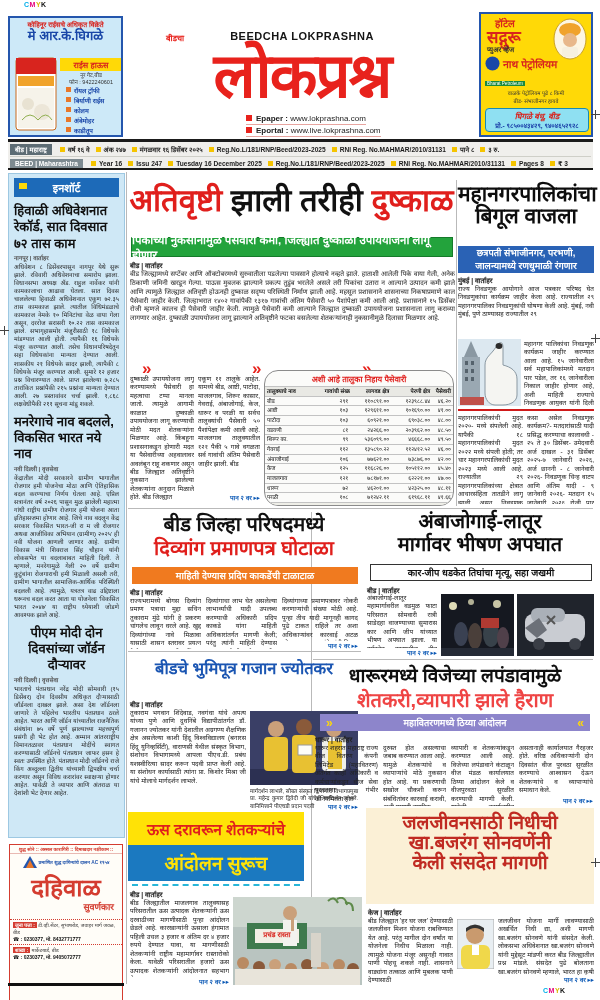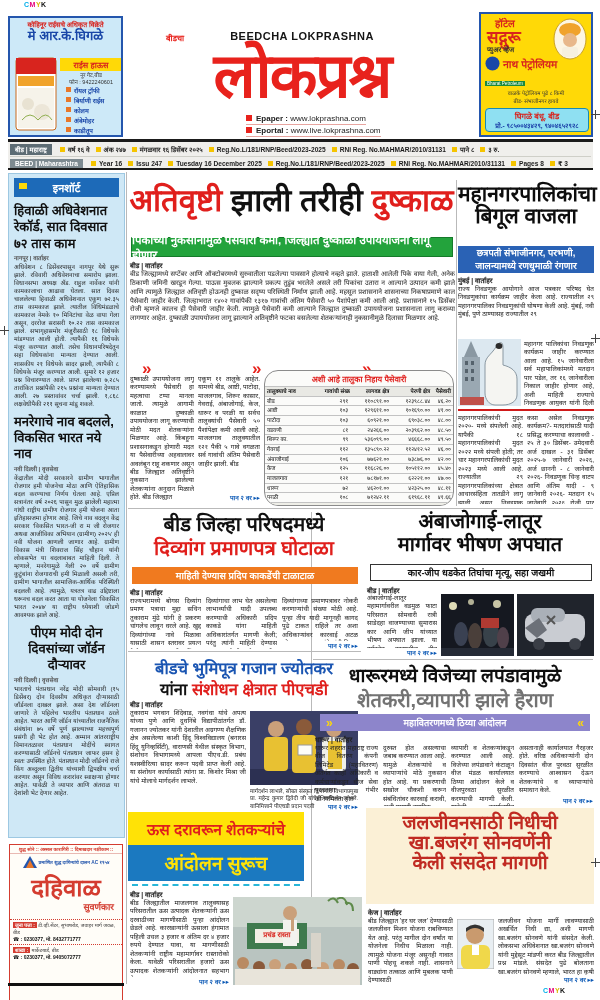--- a/index.html
+++ b/index.html
@@ -67,21 +67,21 @@
   
   .acc-h{font-size:20px;font-weight:bold;color:#0d0d0d;line-height:1.1;}
   .acc-sub{border:1.5px solid #333;font-weight:bold;font-size:9.5px;
            display:flex;align-items:center;justify-content:center;background:#fff;}
   
   .phd-h1{font-size:16.5px;font-weight:bold;color:#1a55b2;}
   .phd-h2b{font-size:16.5px;font-weight:bold;color:#111;}
   .phd-h2r{font-size:16.5px;font-weight:bold;color:#e01f1c;}
   
   .dh-h1{font-size:19px;font-weight:bold;color:#0e0e0e;}
-  .dh-h2{font-size:20px;font-weight:bold;color:#737373;}
+  .dh-h2{font-size:20px;font-weight:bold;color:#ef4444;}
   .purplebar{background:#8d85cb;color:#fff;font-weight:bold;font-size:9.3px;
              display:flex;align-items:center;justify-content:center;position:relative;}
   .ychev{color:#ffd907;font-weight:bold;font-size:12px;}
   
   .yellowband{background:#ffe206;color:#e01f1c;font-weight:bold;font-size:15.5px;
               display:flex;align-items:center;justify-content:center;}
   .blueband{background:#1b79c0;color:#ffe206;font-weight:bold;font-size:19px;
             display:flex;align-items:center;justify-content:center;}
   .dashed{border-top:2px dashed #28b6d8;}
   .bubble-wrap{background:#1b79c0;border-radius:10px;}
@@ -171,21 +171,21 @@
       <svg style="width:15px;height:15px;" viewBox="0 0 16 16">
         <circle cx="8" cy="8" r="7.5" fill="#1a47a8"></circle>
           <path d="M8 2 a6 6 0 0 1 0 12 a4 4 0 0 0 0 -12" fill="#ffd907"></path>
       </svg>
       <span style="font-size:10.5px;color:#d8241e;font-weight:bold;margin-left:3px;">नाथ पेट्रोलियम</span>
     </div>
     <div style="font-size:4.6px;color:#fff;background:#1a8a3c;display:inline-block;margin-left:4px;padding:0 2px;">Bharat Petroleum</div>
     <div class="ctr" style="font-size:5.4px;color:#333;">वाळके पेट्रोलियम पुढे ८ किमी</div>
     <div class="ctr" style="font-size:5.4px;color:#333;">बीड- संभाजीनगर हायवे</div>
     <div class="abs" style="left:4px;bottom:3px;width:104px;background:#8fe0f2;border:1px solid #1a8ab0;border-radius:4px;padding:1px 0;">
-      <div class="ctr" style="font-size:8px;color:#d8241e;font-weight:bold;">घिगळे बंधू, बीड</div>
+      <div class="ctr" style="font-size:8px;color:#d8241e;font-weight:bold;font-style:italic;">घिगळे बंधू, बीड</div>
       <div class="ctr" style="font-size:6.6px;color:#1a3ea8;font-weight:bold;">प्रो.- ९८५००४३४२९, ९४०४६५२९२८</div>
     </div>
   </div>
 
   <div class="abs ib" style="left:8px;top:139px;width:585px;height:31px;padding:1px 2px;">
     <div class="ibrow">
       <span class="ibplace">बीड | महाराष्ट्र</span>
       <span style="display:flex;align-items:center;">
 
       <span style="display:flex;align-items:center;">
@@ -445,23 +445,20 @@
     <rect width="77" height="62" fill="#20242c"></rect>
     <rect x="8" y="20" width="60" height="28" rx="8" fill="#c9ccd2"></rect>
     <rect x="14" y="14" width="34" height="14" rx="6" fill="#aab0b8"></rect>
     <path d="M8 34 l14 -10 l8 12 l-10 8 z" fill="#6c7078"></path>
     <circle cx="22" cy="50" r="6" fill="#3a3e46"></circle>
       <circle cx="58" cy="50" r="6" fill="#3a3e46"></circle>
     <path d="M30 22 l8 8 m-8 0 l8 -8" stroke="#555" stroke-width="2"></path>
   </svg>
 
   <div class="abs ctr phd-h1" style="left:130px;top:656px;width:228px;">बीडचे भुमिपूत्र गजान ज्योतकर</div>
-  <div class="abs ctr" style="left:130px;top:677px;width:228px;">
-    <span class="phd-h2b">यांना </span><span class="phd-h2r">संशोधन क्षेत्रात पीएचडी</span>
-  </div>
   <div class="abs dateline" style="left:130px;top:700px;">बीड | वार्ताहर</div>
   <div class="abs small jt" style="left:130px;top:709px;width:116px;height:138px;">तुकाराम भगवान शिंदेवाड, नवगंधा यांचे अपत्य यांच्या पुणे आणि दुधनिंबे विद्यापीठांतर्गत डॉ. गजानन ज्योतकर यांनी देशातील अग्रगण्य शैक्षणिक क्षेत्र असलेल्या काशी हिंदू विश्वविद्यालय (बनारस हिंदू युनिव्हर्सिटी), वाराणसी येथील संस्कृत विभाग, संशोधन विभागामध्ये आपला पीएच.डी. प्रबंध यशस्वीरित्या सादर करून पदवी प्राप्त केली आहे. या संशोधन कार्यासाठी त्यांना प्रा. किशोर मिश्रा जी यांचे मोलाचे मार्गदर्शन लाभले.</div>
   <svg class="abs" style="left:250px;top:711px;width:108px;height:74px;" viewBox="0 0 108 74">
     <rect width="108" height="74" fill="#3a3f66"></rect>
     <rect x="0" y="58" width="108" height="16" fill="#2c3052"></rect>
     <circle cx="26" cy="18" r="8" fill="#caa07a"></circle>
       <rect x="14" y="26" width="24" height="34" rx="4" fill="#e8c132"></rect>
     <circle cx="54" cy="16" r="8" fill="#8a5a3a"></circle>
       <rect x="42" y="24" width="24" height="38" rx="4" fill="#e8c132"></rect>
     <circle cx="84" cy="18" r="8" fill="#caa07a"></circle>

